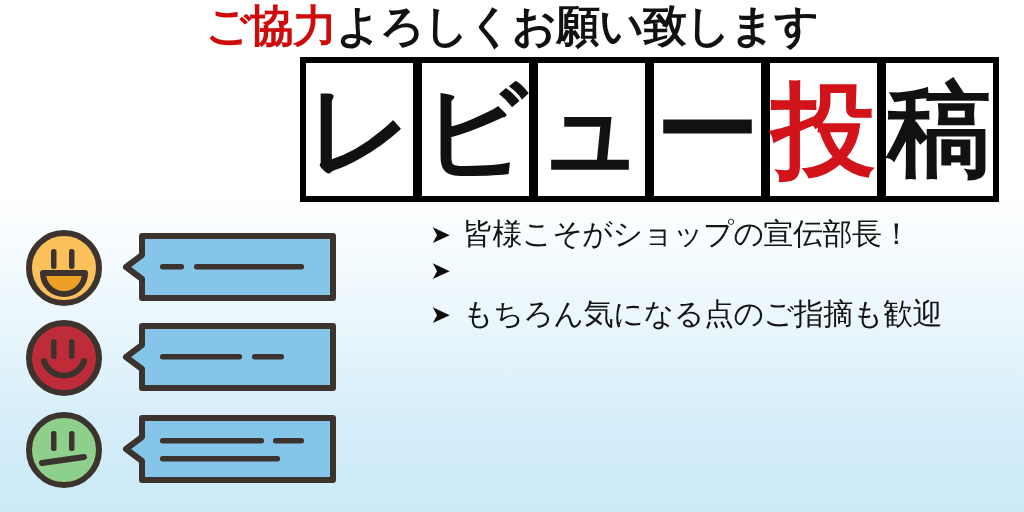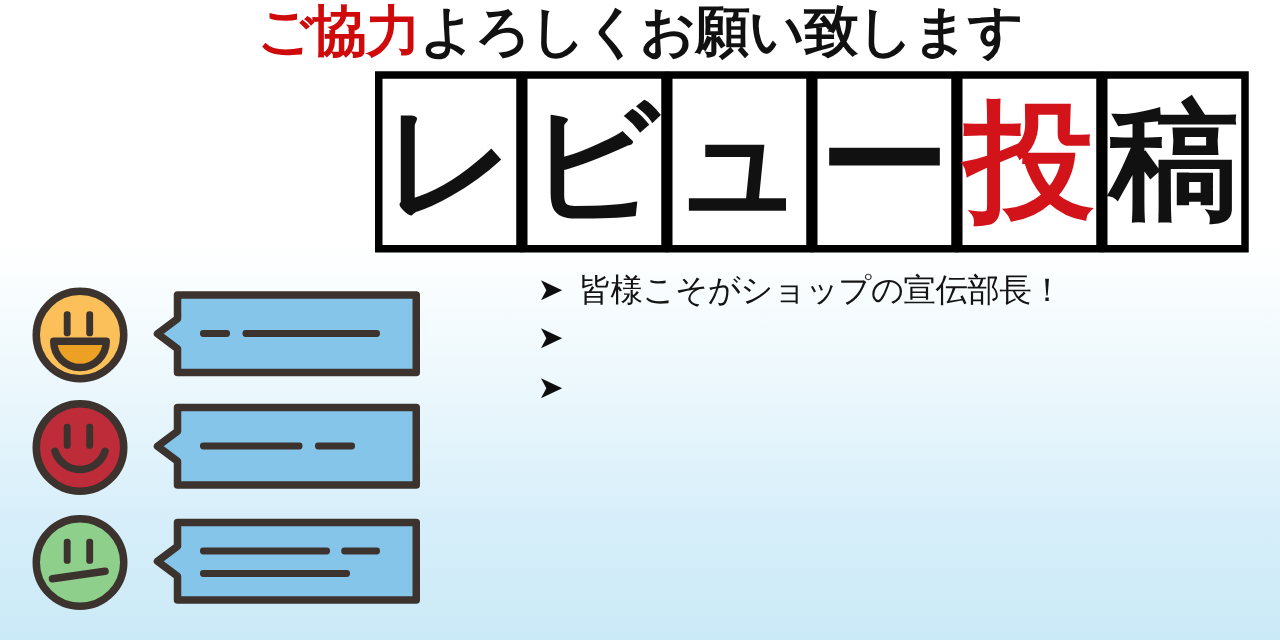--- a/index.html
+++ b/index.html
@@ -74,21 +74,21 @@
     white-space: nowrap;
   }
   .bullet-arrow {
     font-size: 25px;
     line-height: 1;
     color: #0d0d0d;
     margin-right: 12px;
     transform: translateY(-1px);
   }
   .bullet-text {
-    font-size: 26px;
+    font-size: 30px;
     line-height: 1;
     color: #141414;
     letter-spacing: -0.5px;
   }
 
   
   .fb-row {
     position: absolute;
     left: 24px;
     width: 300px;
@@ -136,20 +136,21 @@
   <div id="bullets">
     <div class="bullet-row">
       <span class="bullet-arrow">➤</span>
       <span class="bullet-text">皆様こそがショップの宣伝部長！</span>
     </div>
     <div class="bullet-row">
       <span class="bullet-arrow">➤</span>
     </div>
     <div class="bullet-row">
       <span class="bullet-arrow">➤</span>
+      <span class="bullet-text">もちろん気になる点のご指摘も歓迎</span>
     </div>
   </div>
 
   <div class="fb-row" id="fb-0">
     <svg class="face" viewBox="0 0 80 80">
       <circle cx="40" cy="40" r="35" fill="#fbc05a" stroke="#3c332e" stroke-width="6"></circle>
       <rect x="27" y="21" width="5.5" height="20" rx="2.5" fill="#3c332e"></rect>
       <rect x="45" y="21" width="5.5" height="20" rx="2.5" fill="#3c332e"></rect>
       <path d="M19 45 A21 21 0 0 0 61 45 Z" fill="#eda124" stroke="#3c332e" stroke-width="6" stroke-linejoin="round"></path>
     </svg>

